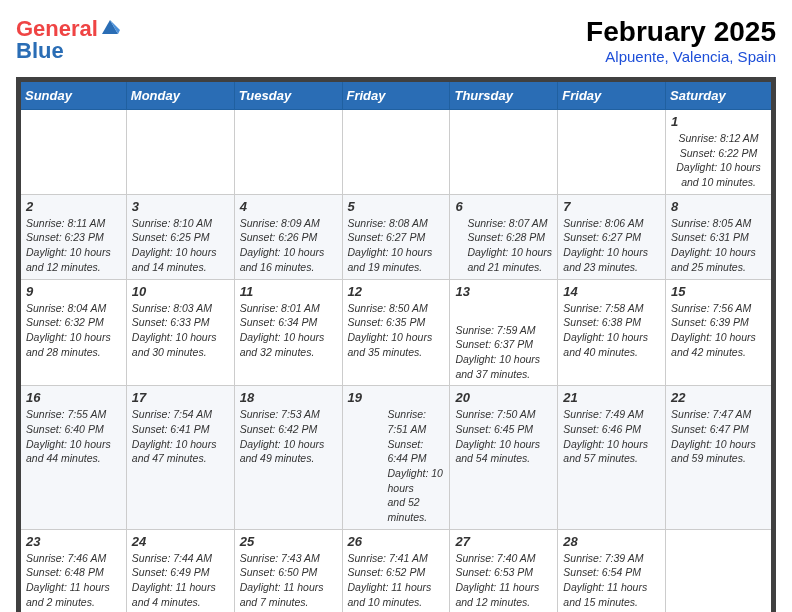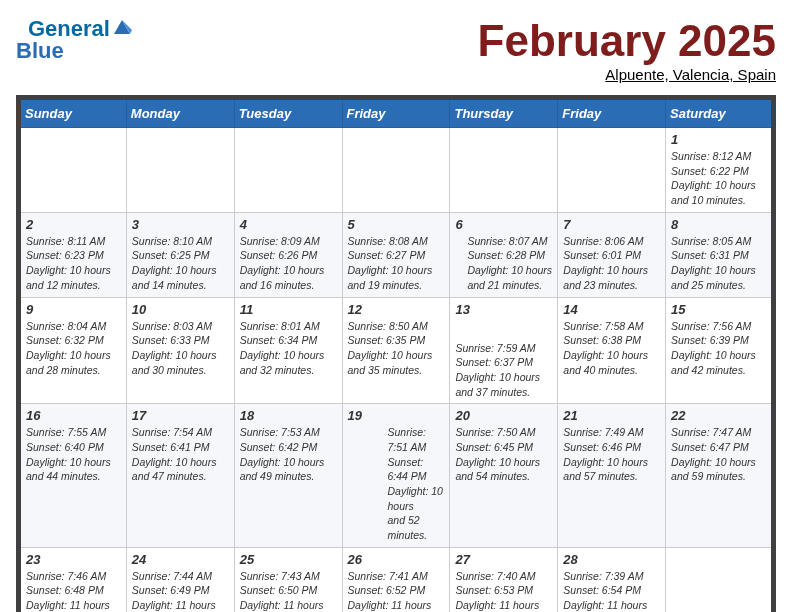--- a/index.html
+++ b/index.html
@@ -19,28 +19,27 @@
     .logo {
       display: flex;
       align-items: center;
     }
     .logo-general { color: #333; }
     .logo-blue { color: #2a6db5; }
     .title-block {
       text-align: right;
     }
     .month-title {
-      font-size: 44px;
+      font-size: 28px;
       font-weight: bold;
-      color: #7f1d1d;
+      color: #000000;
     }
     .subtitle {
       font-size: 15px;
-      color: #000000;
-      text-decoration: underline;
+      color: #1d4ed8;
     }
     .calendar {
       width: 100%;
       border-collapse: collapse;
       border: 5px solid #404040;
       font-style: italic;
     }
     .calendar th {
       background: #2a6db5;
       color: #fff;
@@ -78,21 +77,21 @@
       background: #fff !important;
     }
   </style>
 </head>
 <body>
 
 <div class="header">
   <div class="logo">
     <div>
       <div style="display:flex;align-items:center;">
-        <span class="logo-general" style="font-size:22px;font-weight:bold;color:#0369a1;margin-left:12px;">General</span>
+        <span class="logo-general" style="font-size:22px;font-weight:bold;color:#ef4444;">General</span>
         <svg width="20" height="20" viewBox="0 0 20 20" style="margin-left:2px;margin-top:-6px;">
           <polygon points="2,18 10,4 18,18" fill="#2a6db5"></polygon>
           <polygon points="10,4 18,18 20,14" fill="#4a90d9"></polygon>
         </svg>
       </div>
       <div class="logo-blue" style="font-size:22px;font-weight:bold;color:#2a6db5;margin-top:-4px;">Blue</div>
     </div>
   </div>
   <div class="title-block">
     <div class="month-title">February 2025</div>
@@ -115,21 +114,21 @@
   <tbody id="calendar-body">
   <tr>
         <td class="empty-cell"></td>
         <td class="empty-cell"></td>
         <td class="empty-cell"></td>
         <td class="empty-cell"></td>
         <td class="empty-cell"></td>
         <td class="empty-cell"></td>
         <td>
           <span class="day-num">1</span>
-          <div class="day-info" style="white-space: pre-line;">Sunrise: 8:12 AM
+          <div class="day-info" style="white-space: pre-line; text-align: center;">Sunrise: 8:12 AM
 Sunset: 6:22 PM
 Daylight: 10 hours
 and 10 minutes.</div>
         </td>
       </tr>
       <tr>
         <td>
           <span class="day-num">2</span>
           <div class="day-info" style="white-space: pre-line;">Sunrise: 8:11 AM
 Sunset: 6:23 PM
@@ -160,21 +159,21 @@
         <td>
           <span class="day-num">6</span>
           <div class="day-info" style="white-space: pre-line; margin-left: 12px;">Sunrise: 8:07 AM
 Sunset: 6:28 PM
 Daylight: 10 hours
 and 21 minutes.</div>
         </td>
         <td>
           <span class="day-num">7</span>
           <div class="day-info" style="white-space: pre-line;">Sunrise: 8:06 AM
-Sunset: 6:01 PM
+Sunset: 6:27 PM
 Daylight: 10 hours
 and 23 minutes.</div>
         </td>
         <td>
           <span class="day-num">8</span>
           <div class="day-info" style="white-space: pre-line;">Sunrise: 8:05 AM
 Sunset: 6:31 PM
 Daylight: 10 hours
 and 25 minutes.</div>
         </td>

